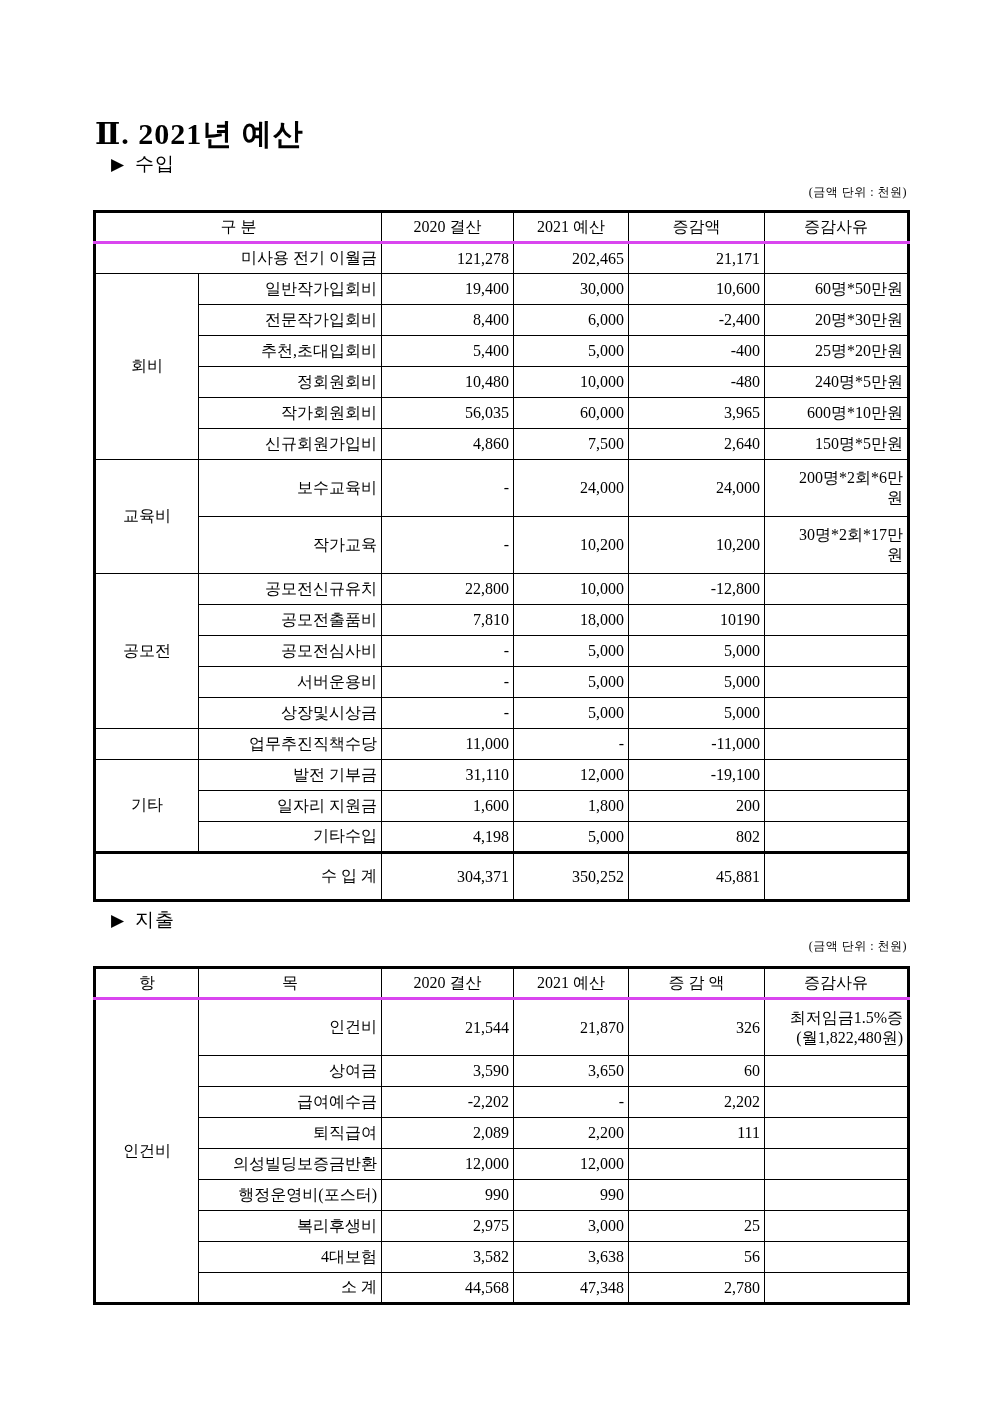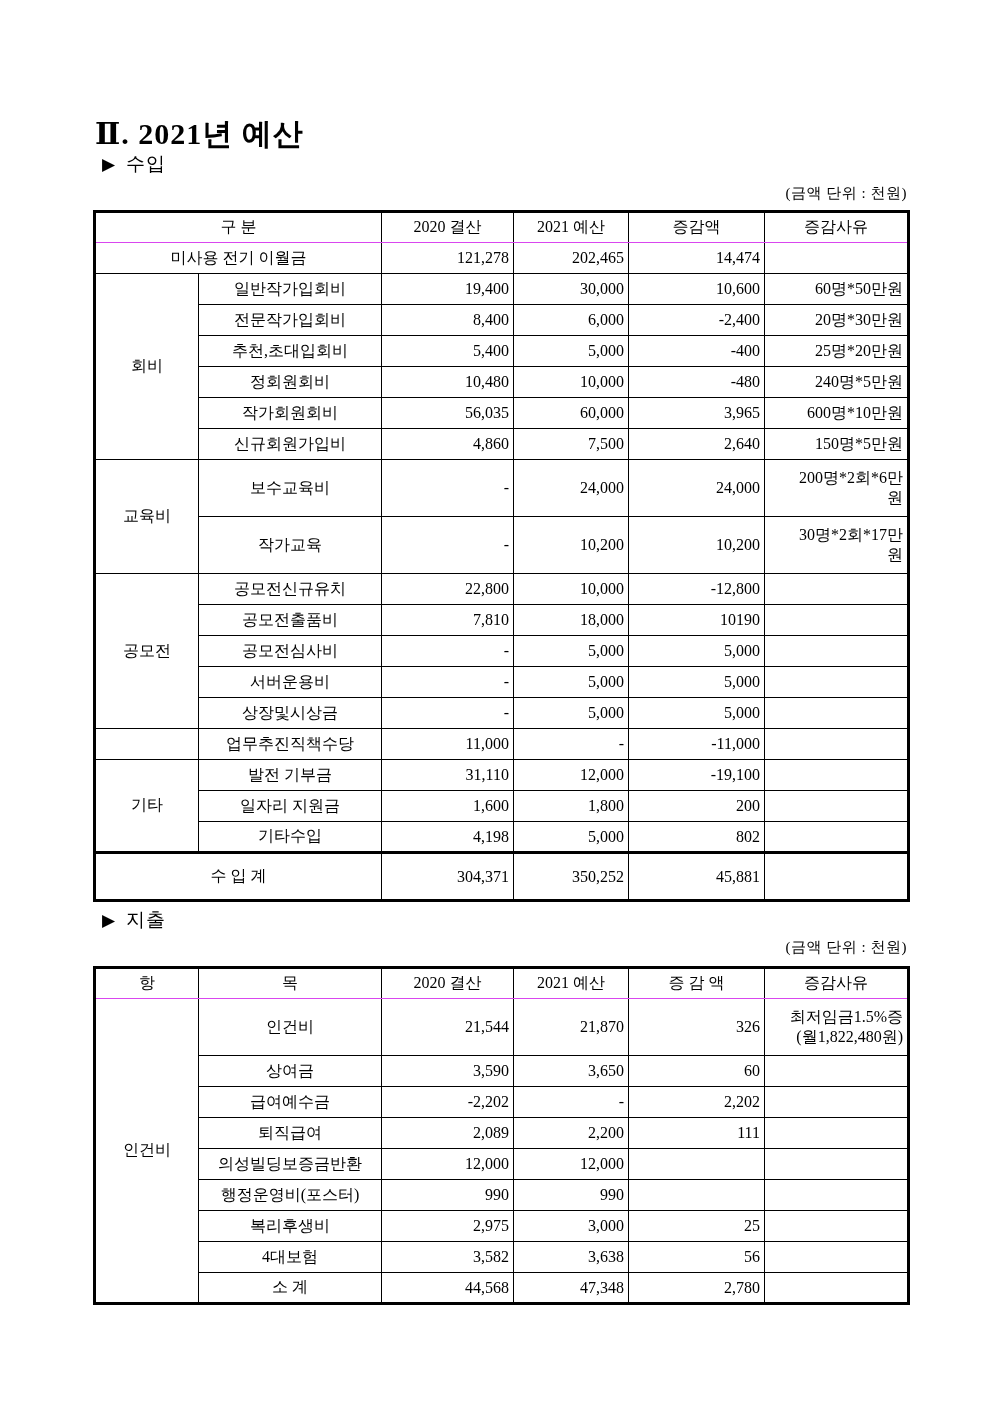--- a/index.html
+++ b/index.html
@@ -18,32 +18,32 @@
   .doc-title {
     position: absolute;
     left: 95px;
     top: 114px;
     font-size: 30px;
     font-weight: bold;
     letter-spacing: 1px;
   }
   .section-marker {
     position: absolute;
-    left: 102px;
+    left: 111px;
     font-size: 19px;
     letter-spacing: 1px;
     font-family: Liberation Serif, serif;
   }
   .section-marker .bullet { font-size: 17px; margin-right: 10px; }
   .marker-income { top: 151px; }
   .marker-expense { top: 907px; }
   .unit-note {
     position: absolute;
     right: 85px;
-    font-size: 15px;
+    font-size: 12px;
     letter-spacing: 0.5px;
   }
   .unit-note-1 { top: 184px; }
   .unit-note-2 { top: 938px; }
 
   table.budget {
     position: absolute;
     left: 93px;
     border-collapse: collapse;
     table-layout: fixed;
@@ -54,25 +54,25 @@
   #expense-table { top: 966px; }
 
   table.budget th, table.budget td {
     border: 1px solid #000;
     font-size: 16px;
     font-weight: normal;
     overflow: hidden;
     height: 31px;
     padding: 0 4px;
   }
-  table.budget thead th { border-bottom: 1px solid #d946ef; text-align: center; }
+  table.budget thead th { border-bottom: 3px solid #d946ef; text-align: center; }
   tr.tall th, tr.tall td { height: 57px; }
   tr.thick-top td { border-top: 3px solid #000; height: 48px; }
   td.group-cell { text-align: center; }
-  td.label-cell { text-align: center; border-radius: 8px; }
+  td.label-cell { text-align: right; border-radius: 8px; }
   td.num-cell   { text-align: right; padding-right: 12px; }
   td.reason-cell {
     text-align: right;
     padding-right: 6px;
     font-size: 15px;
     white-space: pre-line;
     line-height: 1.25;
   }
   col.c-group  { width: 104px; }
   col.c-item   { width: 183px; }
@@ -110,21 +110,21 @@
         <th>2021 예산</th>
         <th>증감액</th>
         <th>증감사유</th>
       </tr>
     </thead>
     <tbody id="income-tbody">
         <tr>
           <td class="label-cell" colspan="2">미사용 전기 이월금</td>
           <td class="num-cell">121,278</td>
           <td class="num-cell">202,465</td>
-          <td class="num-cell">14,474</td>
+          <td class="num-cell">21,171</td>
           <td class="reason-cell"></td>
         </tr>
         <tr>
           <td class="group-cell" rowspan="6">회비</td>
           <td class="label-cell">일반작가입회비</td>
           <td class="num-cell">19,400</td>
           <td class="num-cell">30,000</td>
           <td class="num-cell">10,600</td>
           <td class="reason-cell">60명*50만원</td>
         </tr>

